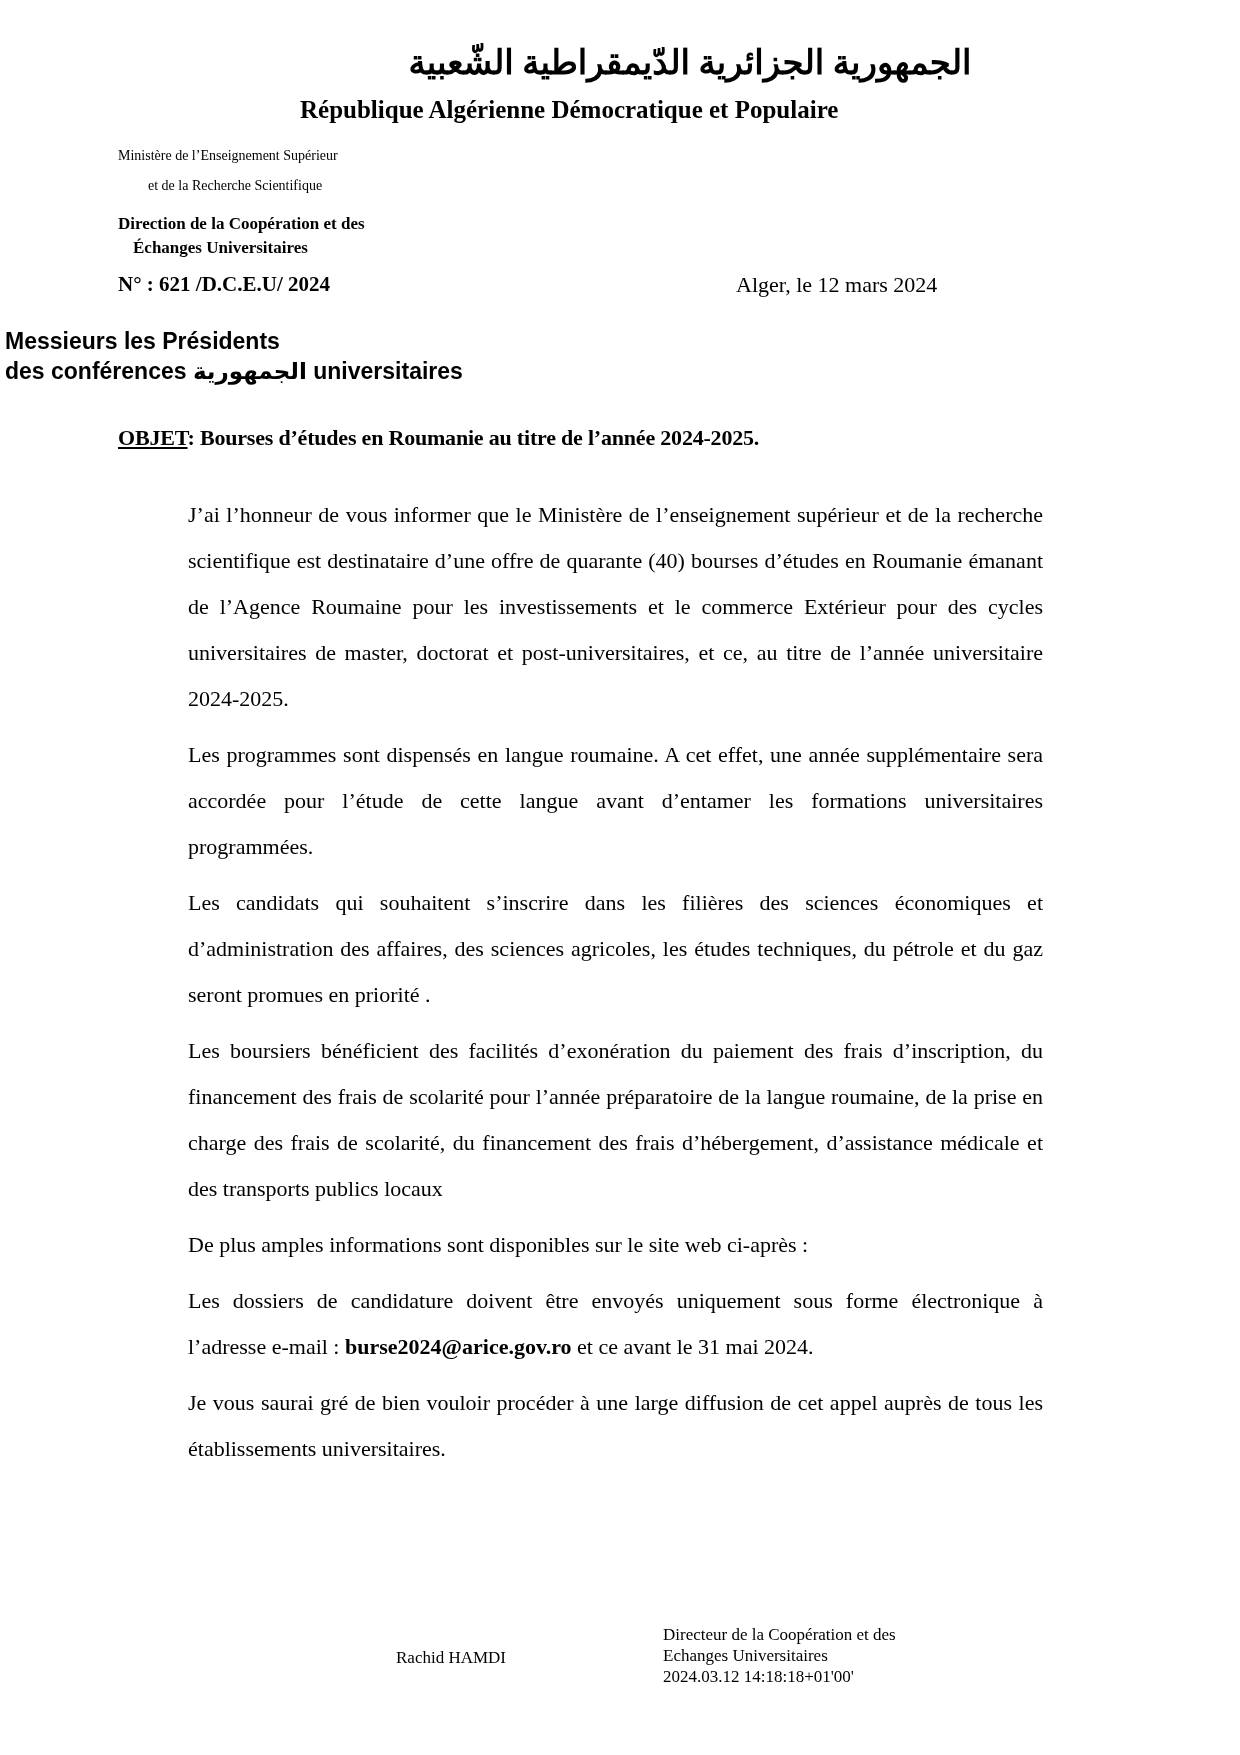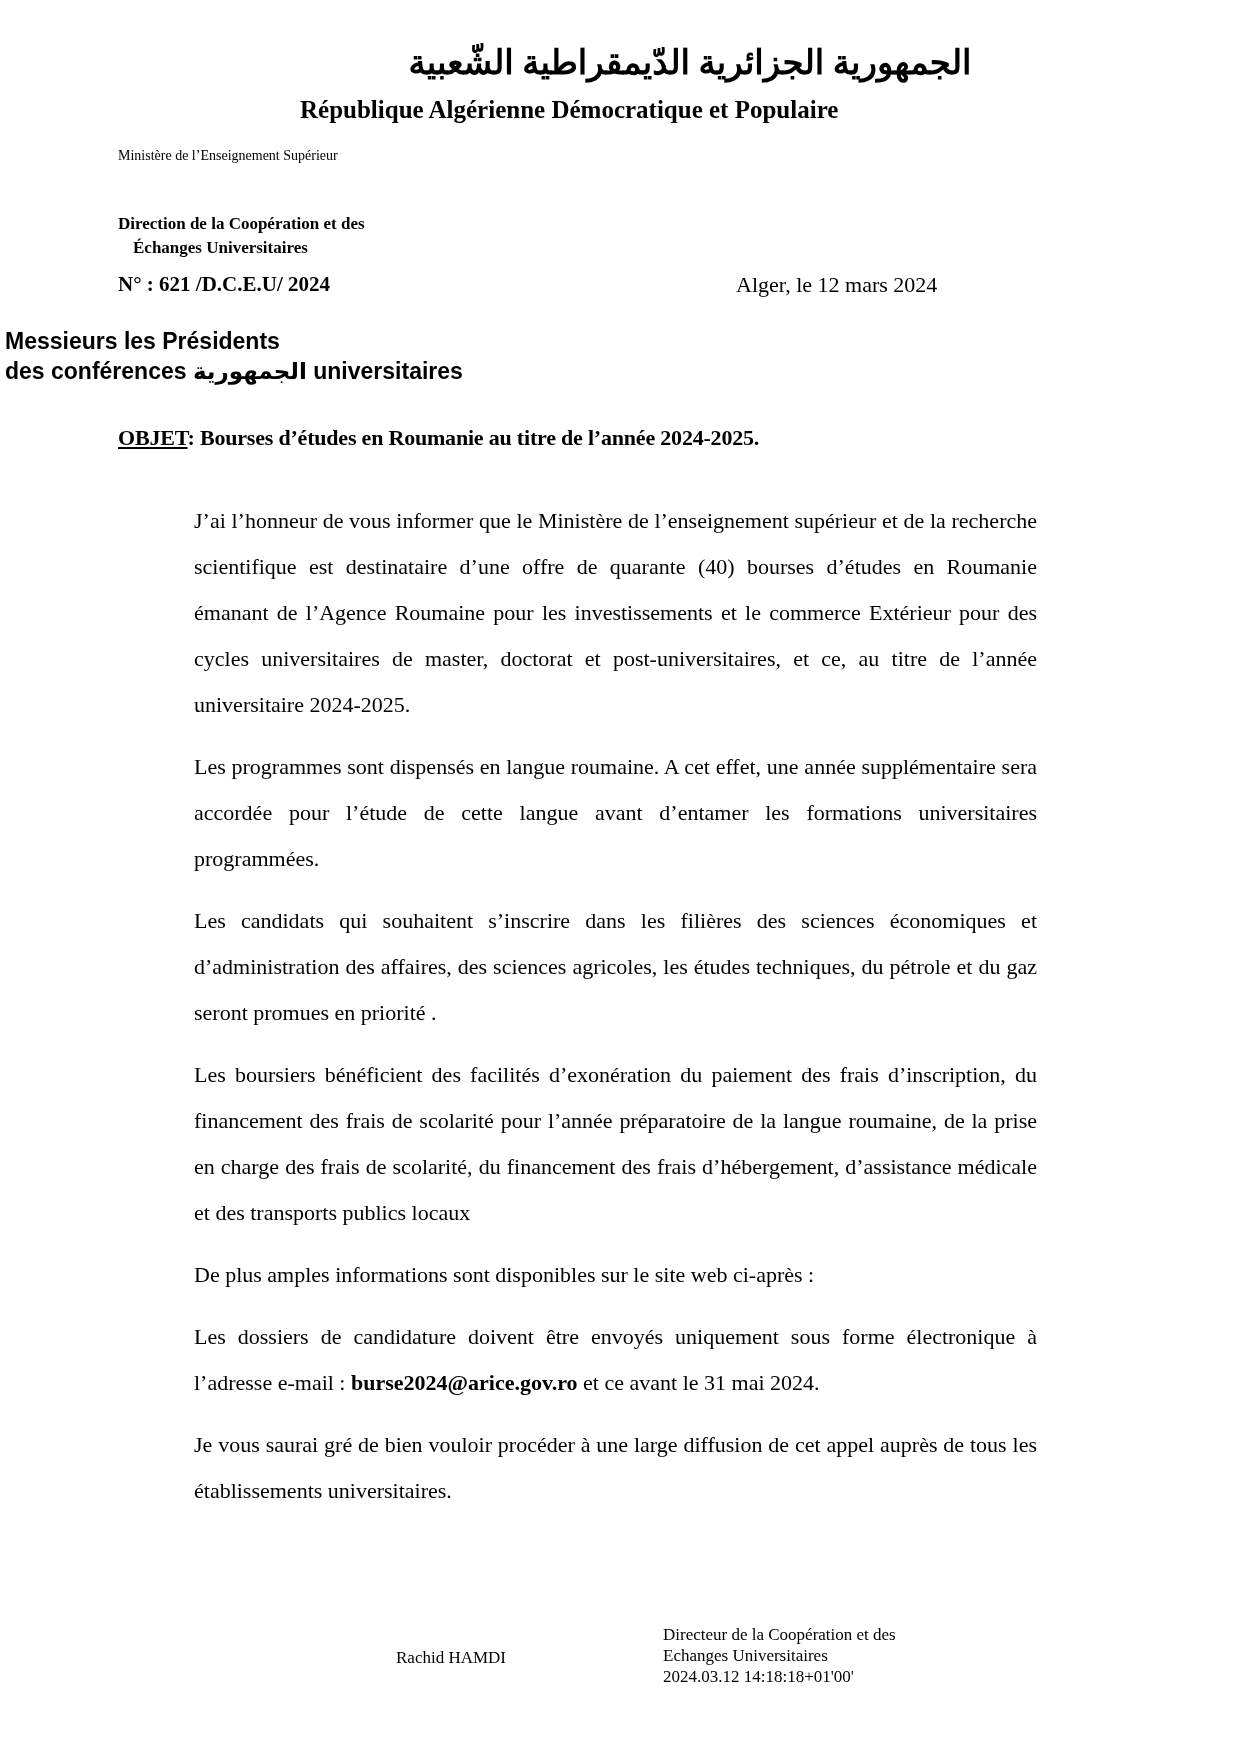--- a/index.html
+++ b/index.html
@@ -17,34 +17,35 @@
     #direction .l2 { padding-left: 15px; }
     #ref-number { left: 118px; top: 272px; font-size: 21px; font-weight: bold; }
     #date-line { left: 736px; top: 272px; font-size: 22px; }
 
     #recipients { left: 0; width: 1240px; top: 326px; text-align: left; font-size: 23px; font-weight: bold; line-height: 30px; padding-left: 5px; box-sizing: border-box; }
 
     #objet { left: 118px; top: 425px; font-size: 22px; font-weight: bold; letter-spacing: -0.2px; }
     #objet .label { text-decoration: underline; }
 
     #body-text { left: 178px; top: 482px; width: 875px; font-size: 22px; line-height: 46px; text-align: justify; }
-    #body-text p { margin: 16px; }
+    #body-text p { margin: 10px; }
     .bold { font-weight: bold; }
 
     #sig-name { left: 396px; top: 1648px; font-size: 17px; }
     #sig-block { left: 663px; top: 1624px; font-size: 17px; line-height: 21px; }
   </style>
 </head>
 <body>
 
 <div id="arabic-title" class="abs serif">الجمهورية الجزائرية الدّيمقراطية الشّعبية</div>
 <div id="rep-title" class="abs serif">République Algérienne Démocratique et Populaire</div>
 
 <div id="ministry" class="abs serif">
   <div>Ministère de l’Enseignement Supérieur</div>
+  <div class="l2">et de la Recherche Scientifique</div>
 </div>
 
 <div id="direction" class="abs serif">
   <div>Direction de la Coopération et des</div>
   <div class="l2">Échanges Universitaires</div>
 </div>
 
 <div id="ref-number" class="abs serif">N° : 621 /D.C.E.U/ 2024</div>
 <div id="date-line" class="abs serif">Alger, le 12  mars 2024</div>
 

